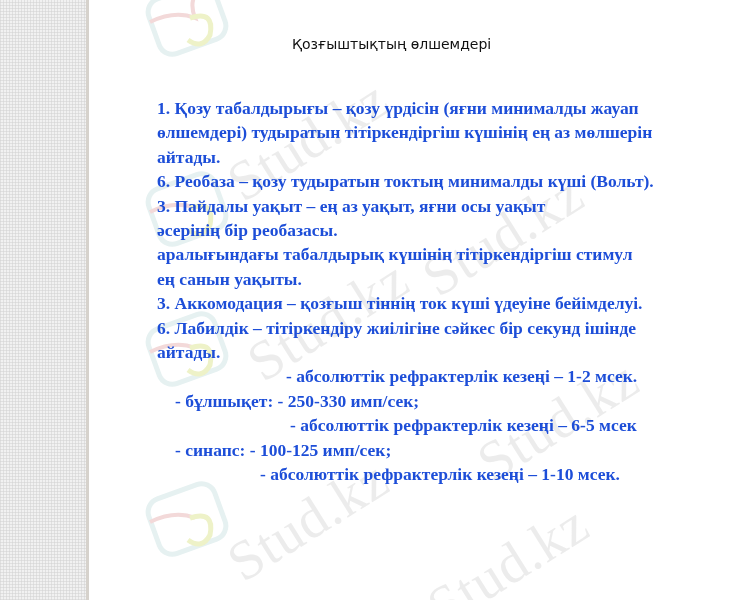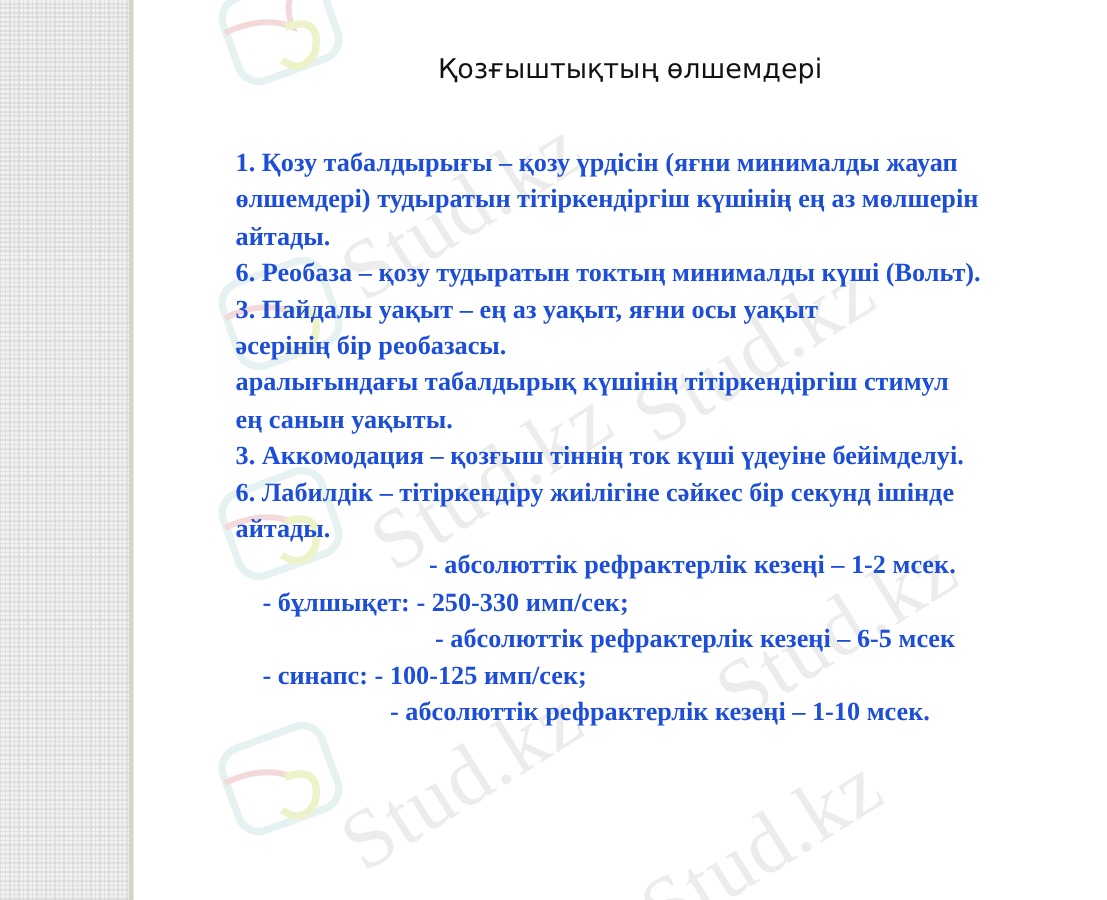--- a/index.html
+++ b/index.html
@@ -49,21 +49,21 @@
       transform-origin: left bottom;
       white-space: nowrap;
       pointer-events: none;
       letter-spacing: 1px;
     }
     .title {
       position: absolute;
       left: 292px;
       top: 36px;
       font-family: "DejaVu Sans", sans-serif;
-      font-size: 18px;
+      font-size: 14px;
       font-weight: normal;
       color: #111111;
       letter-spacing: 0px;
       white-space: nowrap;
     }
     .body-text {
       position: absolute;
       left: 157px;
       top: 96px;
       width: 580px;

